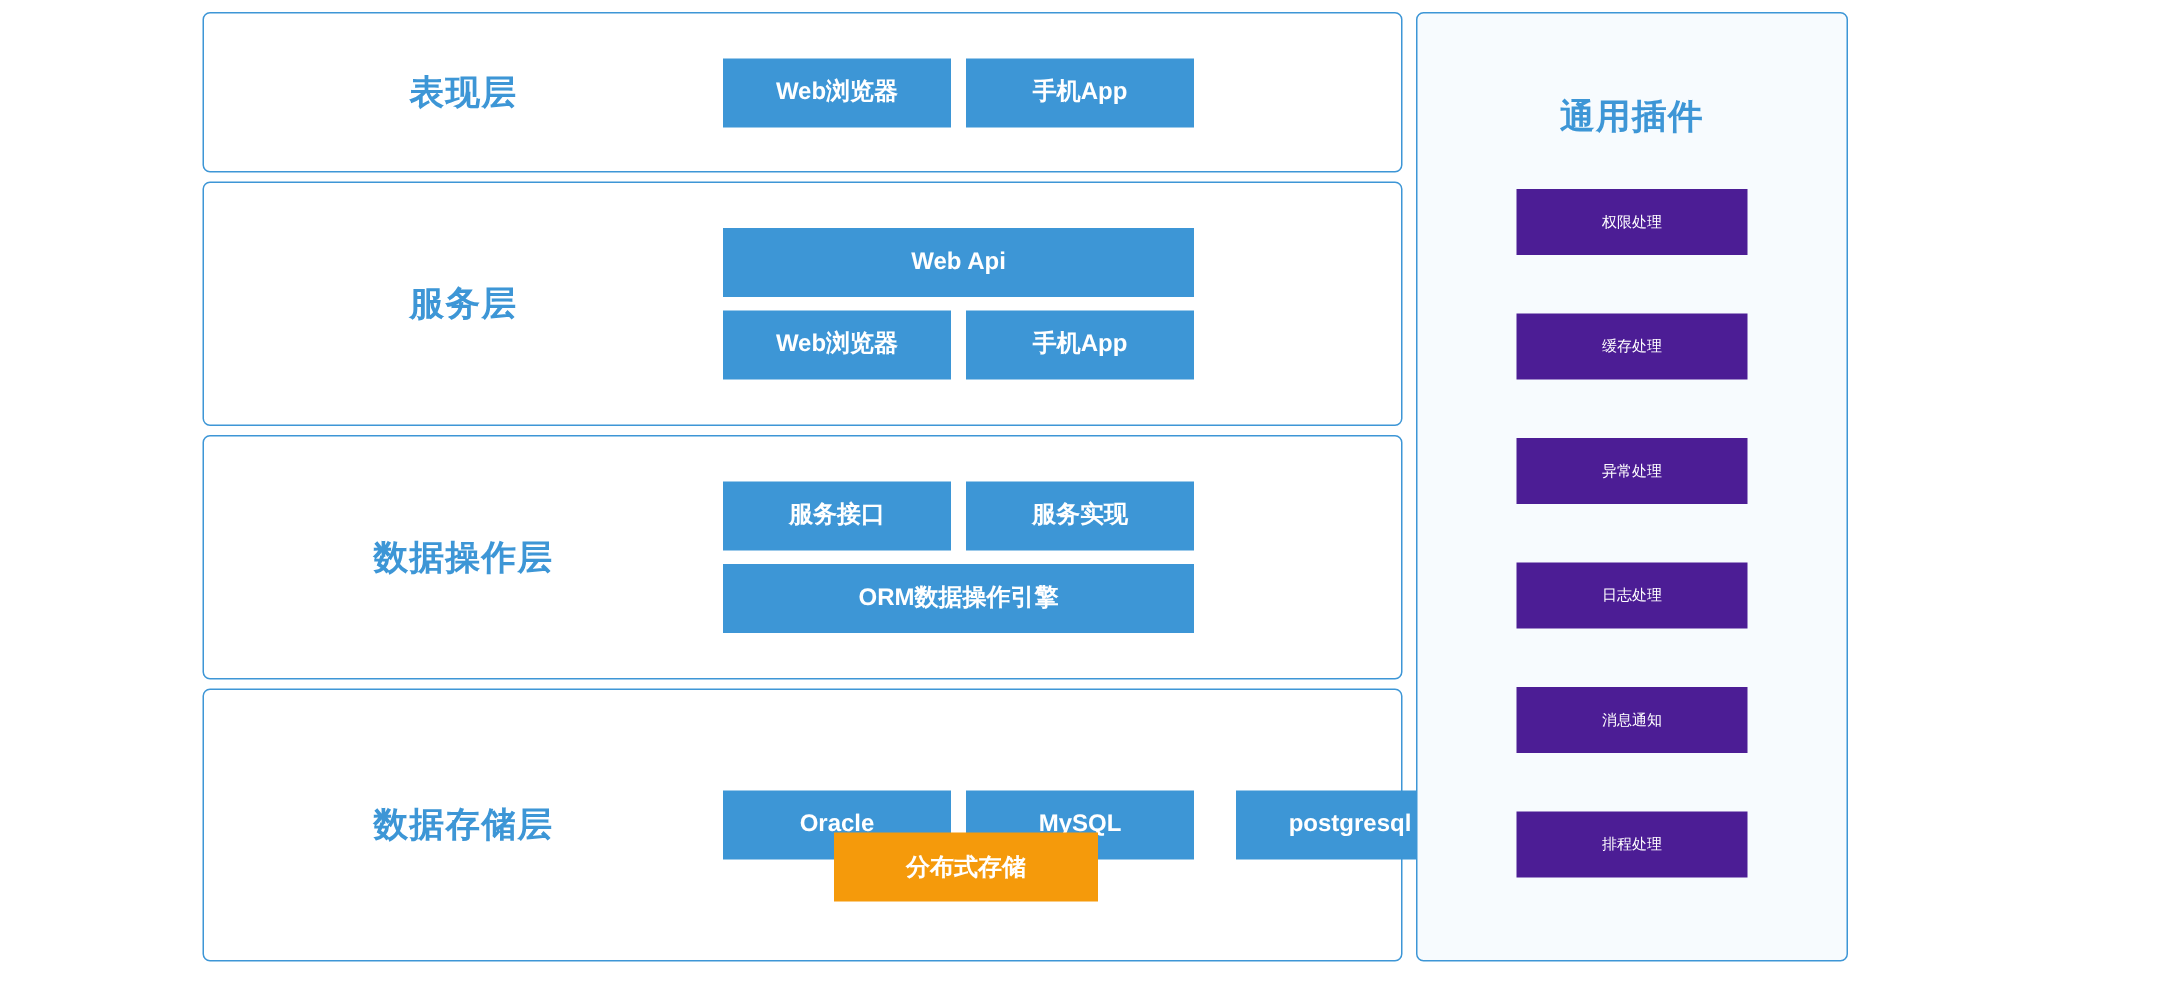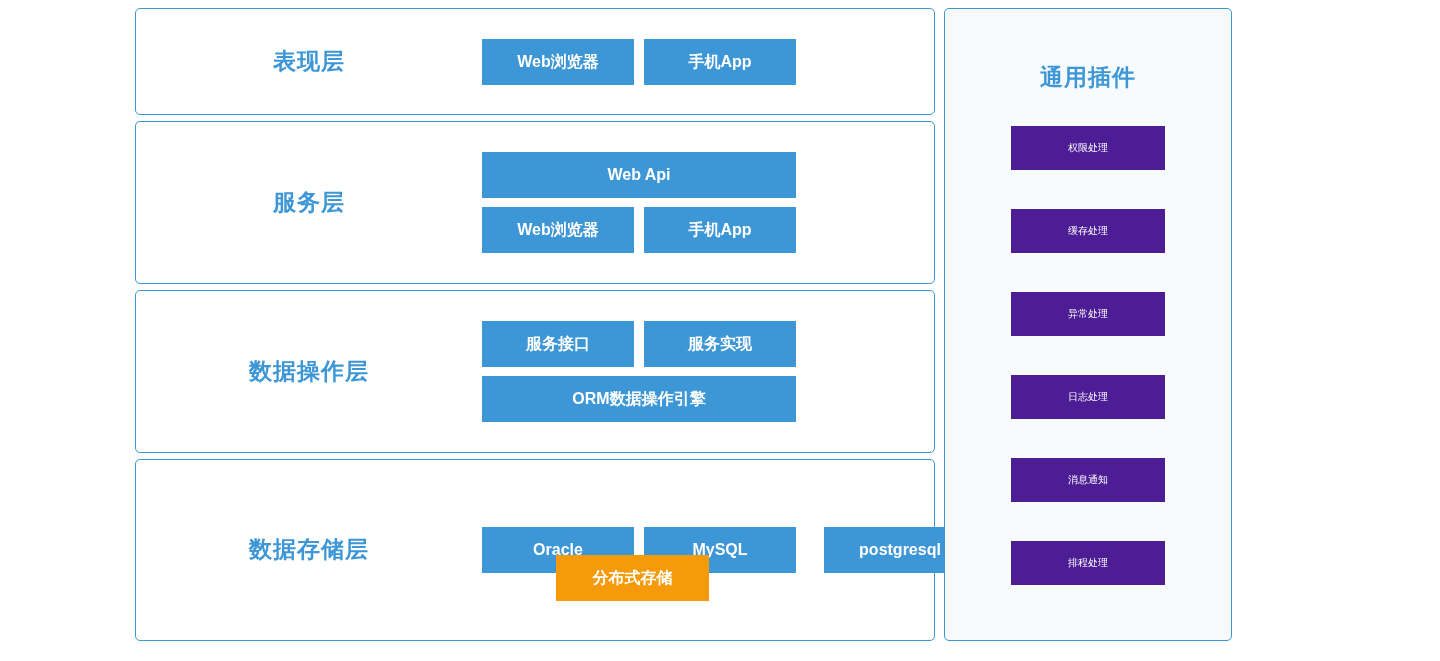--- a/index.html
+++ b/index.html
@@ -93,21 +93,21 @@
   
   .storage-grid {
     position: relative;
     display: flex;
     gap: 28px;
   }
   .orange-box {
     position: absolute;
     left: 74px;
     top: 28px;
-    width: 153px;
+    width: 176px;
     height: 46px;
     background: #f59a0b;
     color: #ffffff;
     font-size: 16px;
     display: flex;
     align-items: center;
     justify-content: center;
     white-space: nowrap;
     z-index: 5;
   }

